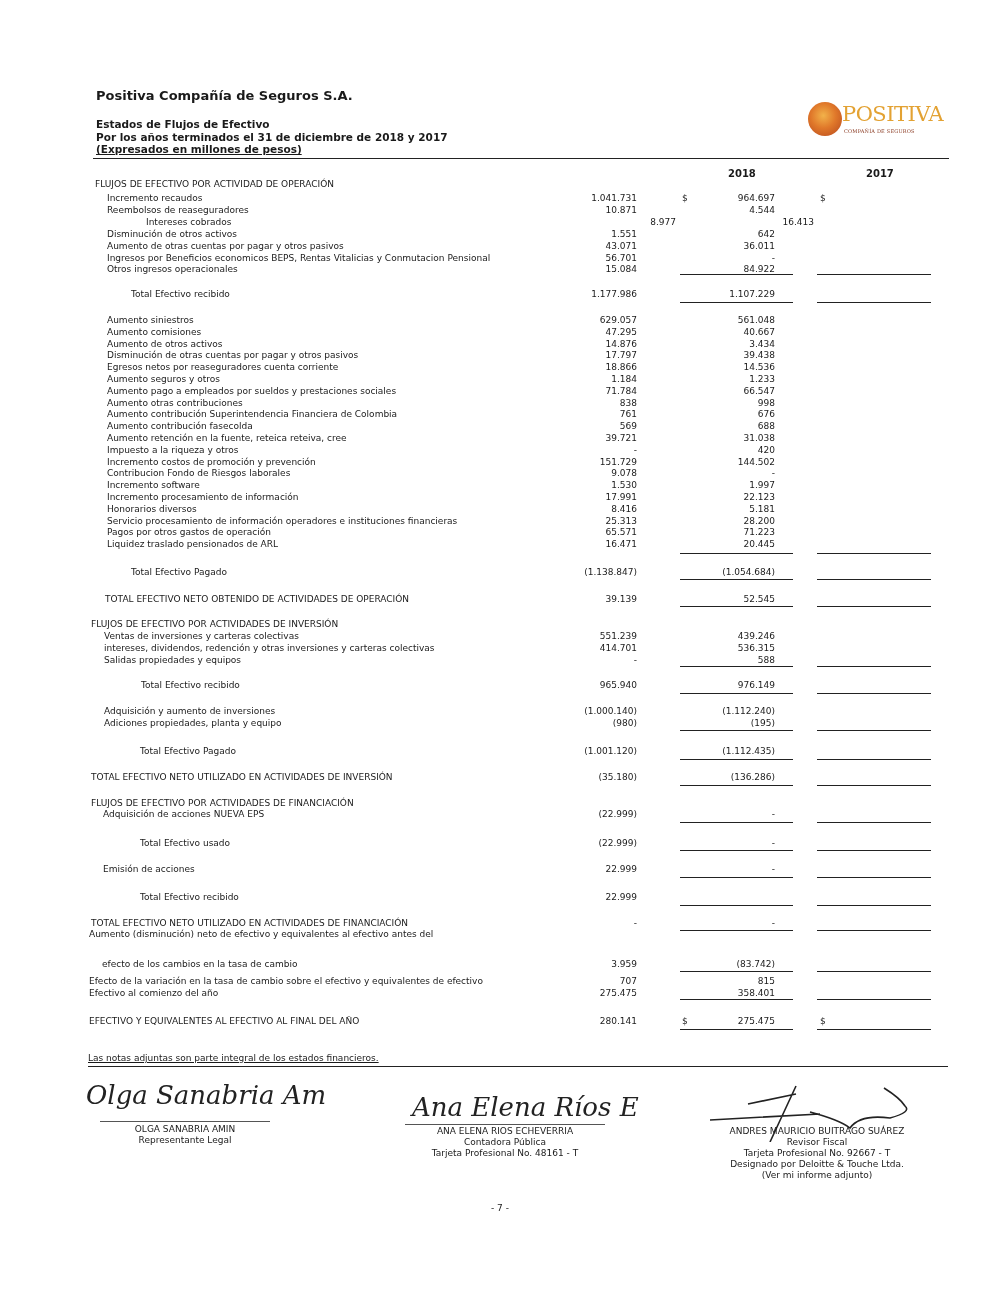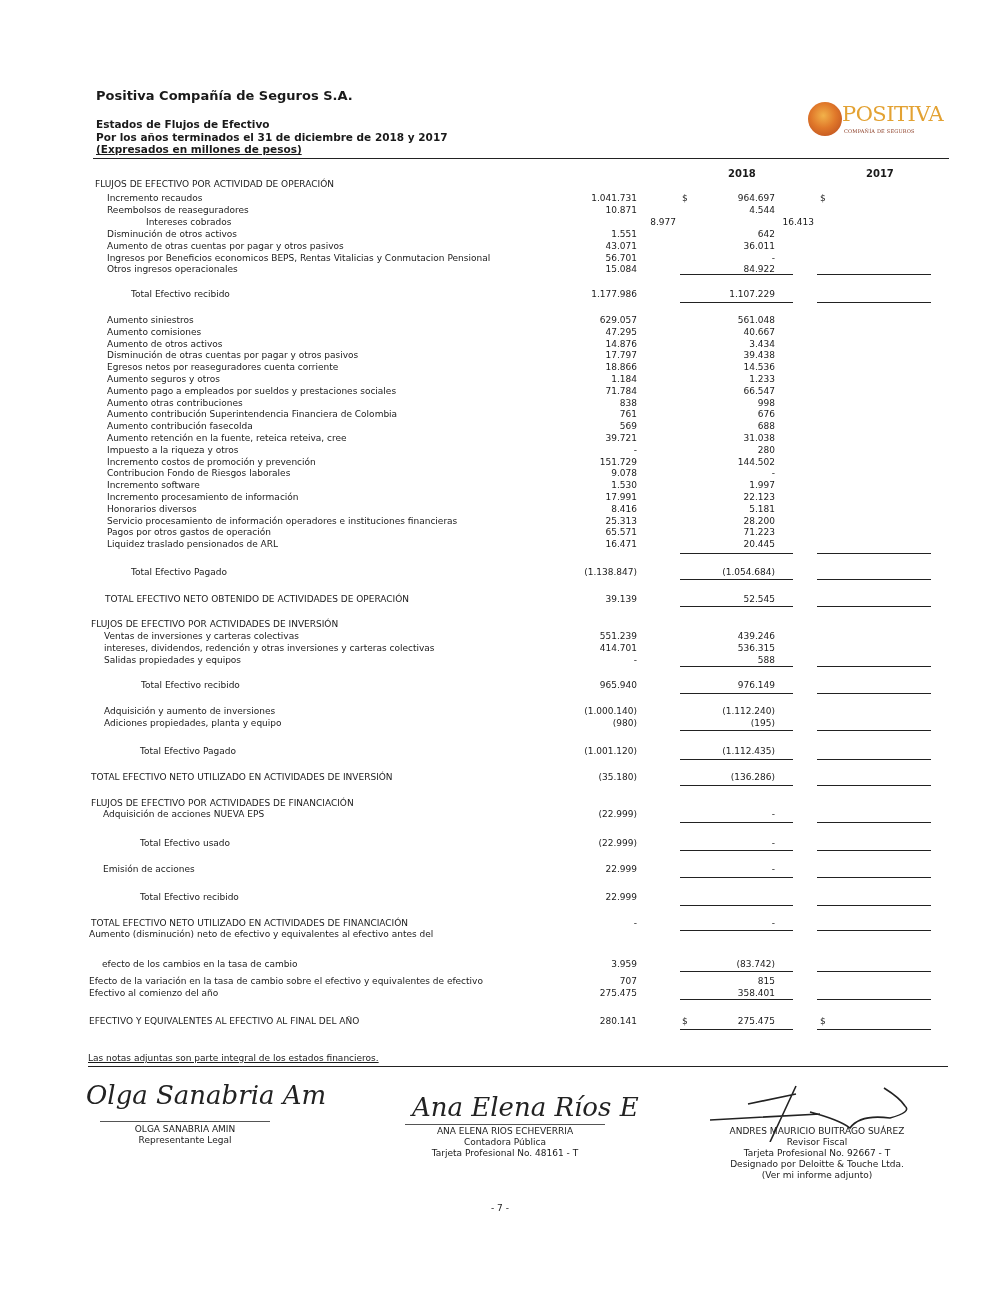--- a/index.html
+++ b/index.html
@@ -154,21 +154,21 @@
       <span class="val v17">688</span>
     </div>
     <div class="row" style="top: 432px;">
       <span class="label" style="left: 107px;">Aumento retención en la fuente, reteica reteiva, cree</span>
       <span class="val v18">39.721</span>
       <span class="val v17">31.038</span>
     </div>
     <div class="row" style="top: 443.8px;">
       <span class="label" style="left: 107px;">Impuesto a la riqueza y otros</span>
       <span class="val v18">-</span>
-      <span class="val v17">280</span>
+      <span class="val v17">420</span>
     </div>
     <div class="row" style="top: 455.6px;">
       <span class="label" style="left: 107px;">Incremento costos de  promoción y prevención</span>
       <span class="val v18">151.729</span>
       <span class="val v17">144.502</span>
     </div>
     <div class="row" style="top: 467.4px;">
       <span class="label" style="left: 107px;">Contribucion Fondo de Riesgos laborales</span>
       <span class="val v18">9.078</span>
       <span class="val v17">-</span>

